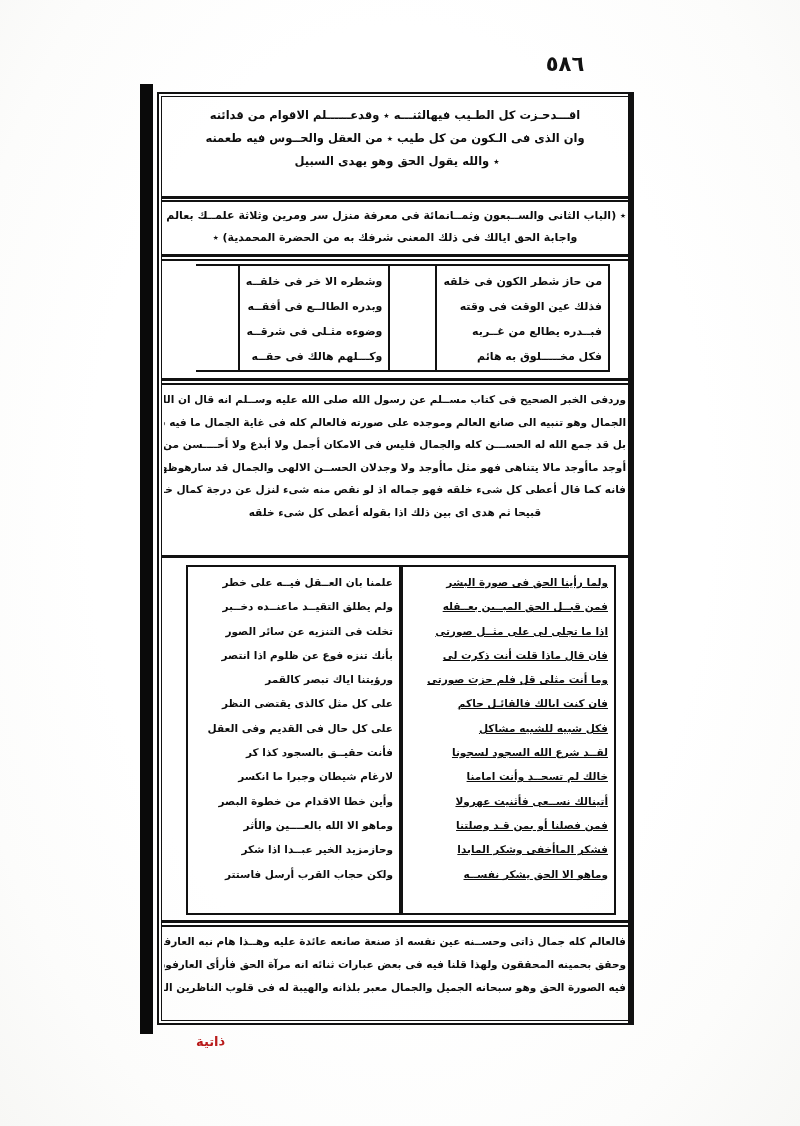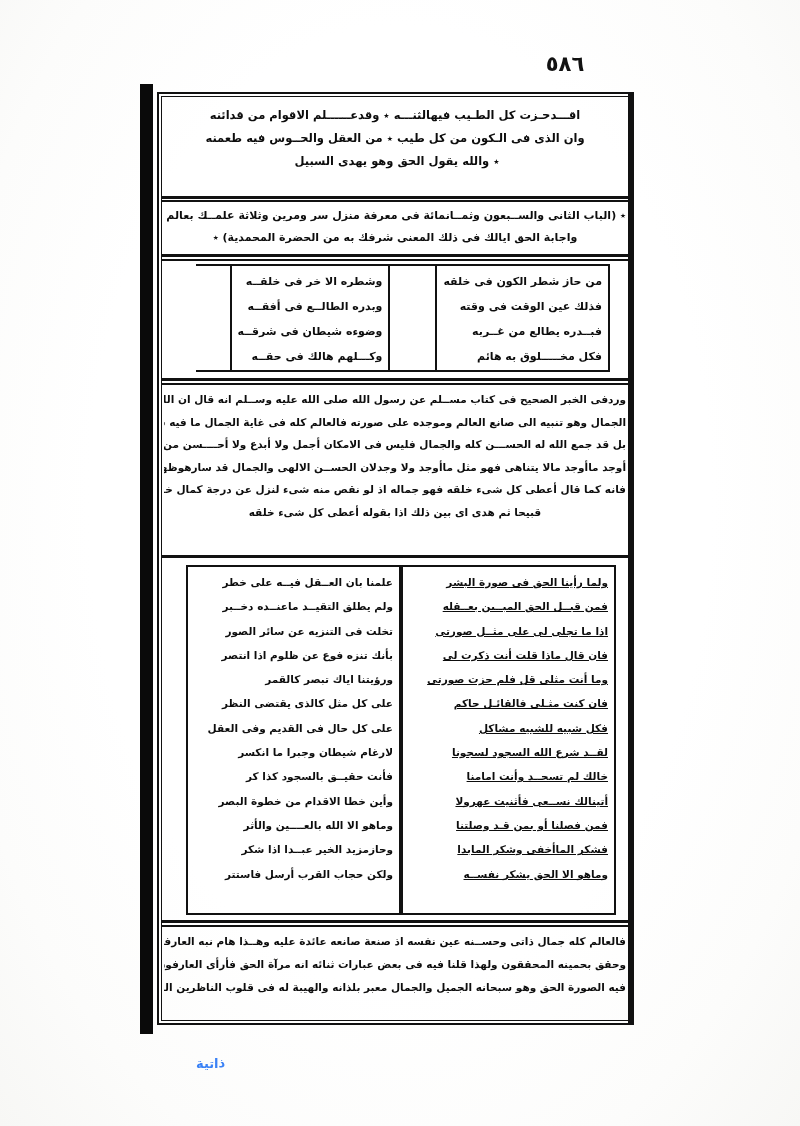--- a/index.html
+++ b/index.html
@@ -222,24 +222,24 @@
     line-height: 24.3px;
     letter-spacing: -0.25px;
   }
   #poem-2 .poem-col.right-col .vline { text-align: right; text-decoration: underline; }
   #poem-2 .poem-col.left-col  .vline { text-align: right; }
 
   
   #catchword {
     position: absolute;
     left: 196px;
-    top: 1056px;
+    top: 1034px;
     font-size: 13px;
     font-weight: bold;
-    color: #3b82f6;
+    color: #b91c1c;
     direction: rtl;
     font-family: "DejaVu Sans", sans-serif;
   }
 </style>
 </head>
 <body>
 
 <div id="page-sheet">
 
   <div id="paper-tone"></div>
@@ -279,60 +279,60 @@
   <div class="poem-table" id="poem-1">
     <div class="poem-col right-col">
       <span class="vline">من حاز شطر الكون فى خلقه</span>
       <span class="vline">فذلك عين الوقت فى وقته</span>
       <span class="vline">فبــدره يطالع من غــربه</span>
       <span class="vline">فكل مخـــــلوق به هائم</span>
     </div>
     <div class="poem-col left-col">
       <span class="vline">وشطره الا خر فى خلقــه</span>
       <span class="vline">وبدره الطالــع فى أفقــه</span>
-      <span class="vline">وضوءه شيطان فى شرقــه</span>
+      <span class="vline">وضوءه مثـلى فى شرقــه</span>
       <span class="vline">وكـــلهم هالك فى حقــه</span>
     </div>
   </div>
 
   <div class="prose" id="block-prose-a">
     <span class="ln">وردفى الخبر الصحيح فى كتاب مســلم عن رسول الله صلى الله عليه وســلم انه قال ان الله جميل يحب</span>
     <span class="ln">الجمال وهو تنبيه الى صانع العالم وموجده على صورته فالعالم كله فى غاية الجمال ما فيه شىء من القبح</span>
     <span class="ln">بل قد جمع الله له الحســـن كله والجمال فليس فى الامكان أجمل ولا أبدع ولا أحــــسن من العالم ولو</span>
     <span class="ln">أوجد ماأوجد مالا يتناهى فهو مثل ماأوجد ولا وجدلان الحســن الالهى والجمال قد سارهوظهر به</span>
     <span class="ln">فانه كما قال أعطى كل شىء خلقه فهو جماله اذ لو نقص منه شىء لنزل عن درجة كمال خلقه فكان</span>
     <span class="ln last">قبيحا    ثم هدى اى بين ذلك اذا بقوله أعطى كل شىء خلقه</span>
   </div>
 
   <div class="poem-table" id="poem-2">
     <div class="poem-col right-col">
       <span class="vline">ولما رأينا الحق فى صورة البشر</span>
       <span class="vline">فمن قبــل الحق المبــين بعــقله</span>
       <span class="vline">اذا ما تجلى لى على مثــل صورتى</span>
       <span class="vline">فان قال ماذا قلت أنت ذكرت لى</span>
       <span class="vline">وما أنت مثلى قل فلم حزت صورتى</span>
-      <span class="vline">فان كنت مثـلى فالقائـل حاكم</span>
+      <span class="vline">فان كنت ايالك فالقائـل حاكم</span>
       <span class="vline">فكل شبيه للشبيه مشاكل</span>
       <span class="vline">لقــد شرع الله السجود لسجونا</span>
       <span class="vline">خالك لم تسجــد وأنت امامنا</span>
       <span class="vline">أتينالك نســعى فأثنيت عهرولا</span>
       <span class="vline">فمن فصلنا أو بمن قـد وصلتنا</span>
       <span class="vline">فشكر الماأخفى وشكر المابدا</span>
       <span class="vline">وماهو الا الحق يشكر نفســه</span>
     </div>
     <div class="poem-col left-col">
       <span class="vline">علمنا بان العــقل فيــه على خطر</span>
       <span class="vline">ولم يطلق التقيــد ماعنــده دخــبر</span>
       <span class="vline">تخلت فى التنزيه عن سائر الصور</span>
       <span class="vline">بأنك تنزه فوع عن ظلوم اذا انتصر</span>
       <span class="vline">ورؤيتنا اياك تبصر كالقمر</span>
       <span class="vline">على كل مثل كالذى يقتضى النظر</span>
       <span class="vline">على كل حال فى القديم وفى العقل</span>
+      <span class="vline">فأنت حقيــق بالسجود كذا كر</span>
       <span class="vline">لارغام شيطان وجبرا ما انكسر</span>
-      <span class="vline">فأنت حقيــق بالسجود كذا كر</span>
       <span class="vline">وأين خطا الاقدام من خطوة البصر</span>
       <span class="vline">وماهو الا الله بالعــــين والأثر</span>
       <span class="vline">وحازمزيد الخير عبــدا اذا شكر</span>
       <span class="vline">ولكن حجاب القرب أرسل فاستتر</span>
     </div>
   </div>
 
   <div class="prose" id="block-prose-b">
     <span class="ln">فالعالم كله جمال ذاتى وحســنه عين نفسه اذ صنعة صانعه عائدة عليه وهــذا هام نبه العارفون</span>
     <span class="ln">وحقق بحمينه المحققون ولهذا قلنا فيه فى بعض عبارات ثنائه انه مرآة الحق فأرأى العارفون</span>

